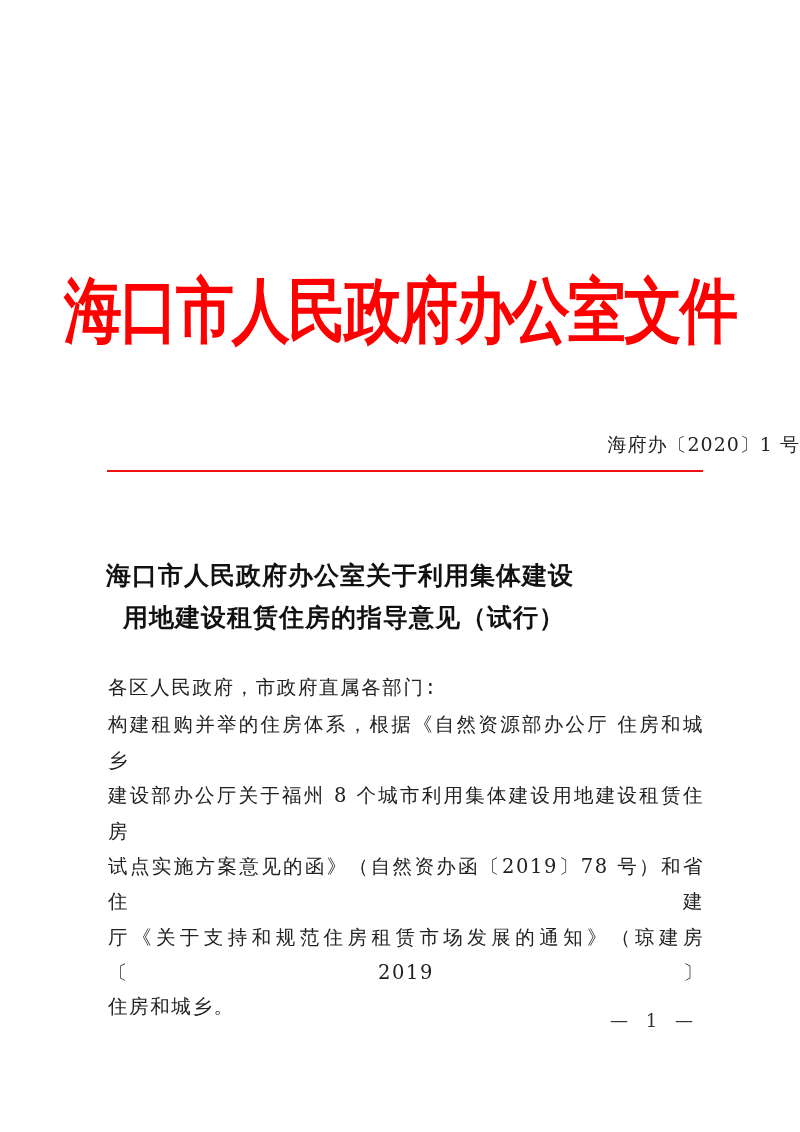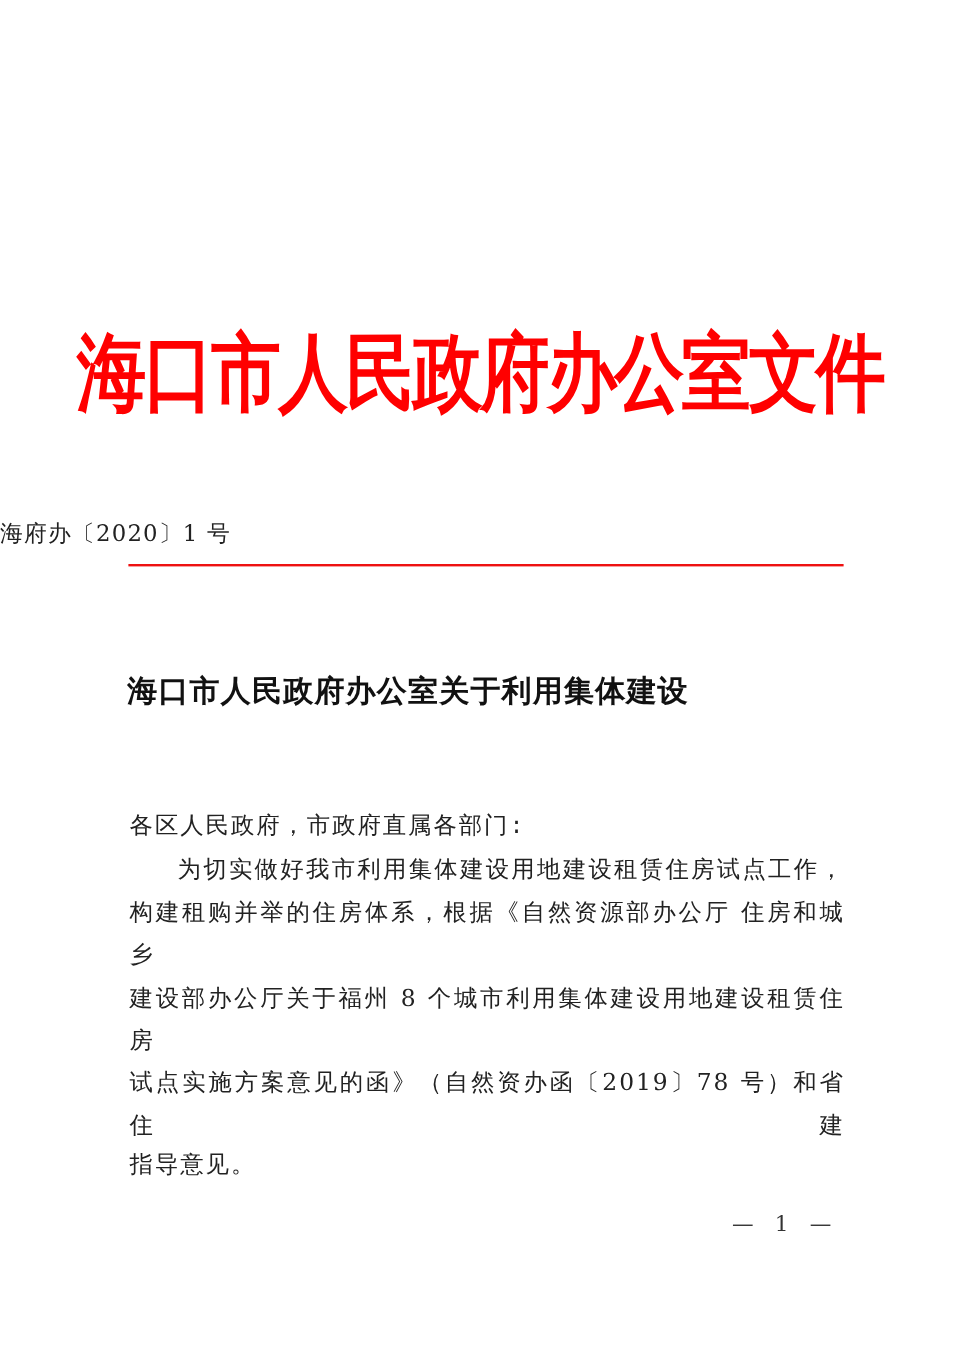--- a/index.html
+++ b/index.html
@@ -1,43 +1,44 @@
 <!DOCTYPE html>
 <html><head>
 <meta charset="utf-8">
 <style>
   html, body { margin: 0; padding: 0; background: #ffffff; }
   body { width: 800px; height: 1132px; position: relative; overflow: hidden; font-family: "DejaVu Serif", "Liberation Serif", serif; color: #111; }
   .masthead { position: absolute; top: 268px; left: 0; width: 800px; text-align: center; color: #ff0000; font-family: "DejaVu Serif", serif; font-size: 58px; font-weight: bold; letter-spacing: -2px; transform: scaleY(1.22); transform-origin: top center; line-height: 70px; }
-  .doc-number { position: absolute; top: 432px; left: 0; width: 800px; text-align: left; font-size: 19px; letter-spacing: 1px; color: #222; }
+  .doc-number { position: absolute; top: 432px; left: 0; width: 800px; text-align: right; font-size: 19px; letter-spacing: 1px; color: #222; }
   .red-rule { position: absolute; top: 470px; left: 107px; width: 596px; height: 2px; background: #ee1111; }
   .doc-title { position: absolute; top: 555px; left: 0; width: 680px; text-align: center; font-size: 25px; font-weight: bold; line-height: 42px; color: #111; letter-spacing: 1px; }
   .doc-title .line2 { padding-left: 8px; }
   .body { position: absolute; top: 672px; left: 108px; width: 596px; font-size: 19.5px; line-height: 35.4px; color: #222; letter-spacing: 1.6px; }
   .body p { margin: 0; text-align: justify; text-align-last: justify; }
   .body p.last { text-align-last: left; font-family: Liberation Mono, monospace; }
   .body .indent { text-indent: 40px; }
   .page-num { position: absolute; top: 1010px; left: 610px; font-size: 18px; color: #333; letter-spacing: 6px; }
 </style>
 </head>
 <body>
 
 <div class="masthead">海口市人民政府办公室文件</div>
 
 <div class="doc-number">海府办〔2020〕1 号</div>
 
 <div class="red-rule"></div>
 
 <div class="doc-title">
   <div>海口市人民政府办公室关于利用集体建设</div>
+  <div class="line2">用地建设租赁住房的指导意见（试行）</div>
 </div>
 
 <div class="body">
   <p class="last">各区人民政府，市政府直属各部门:</p>
-  <p class="indent">为切实做好我市利用集体建设用地建设租赁住房试点工作，</p>
   <p>构建租购并举的住房体系，根据《自然资源部办公厅 住房和城乡</p>
   <p>建设部办公厅关于福州 8 个城市利用集体建设用地建设租赁住房</p>
   <p>试点实施方案意见的函》（自然资办函〔2019〕78 号）和省住建</p>
-  <p class="last">指导意见。</p>
+  <p>厅《关于支持和规范住房租赁市场发展的通知》（琼建房〔2019〕</p>
+  <p class="last">住房和城乡。</p>
 
 </div>
 
 <div class="page-num">— 1 —</div>
 
 </body></html>

